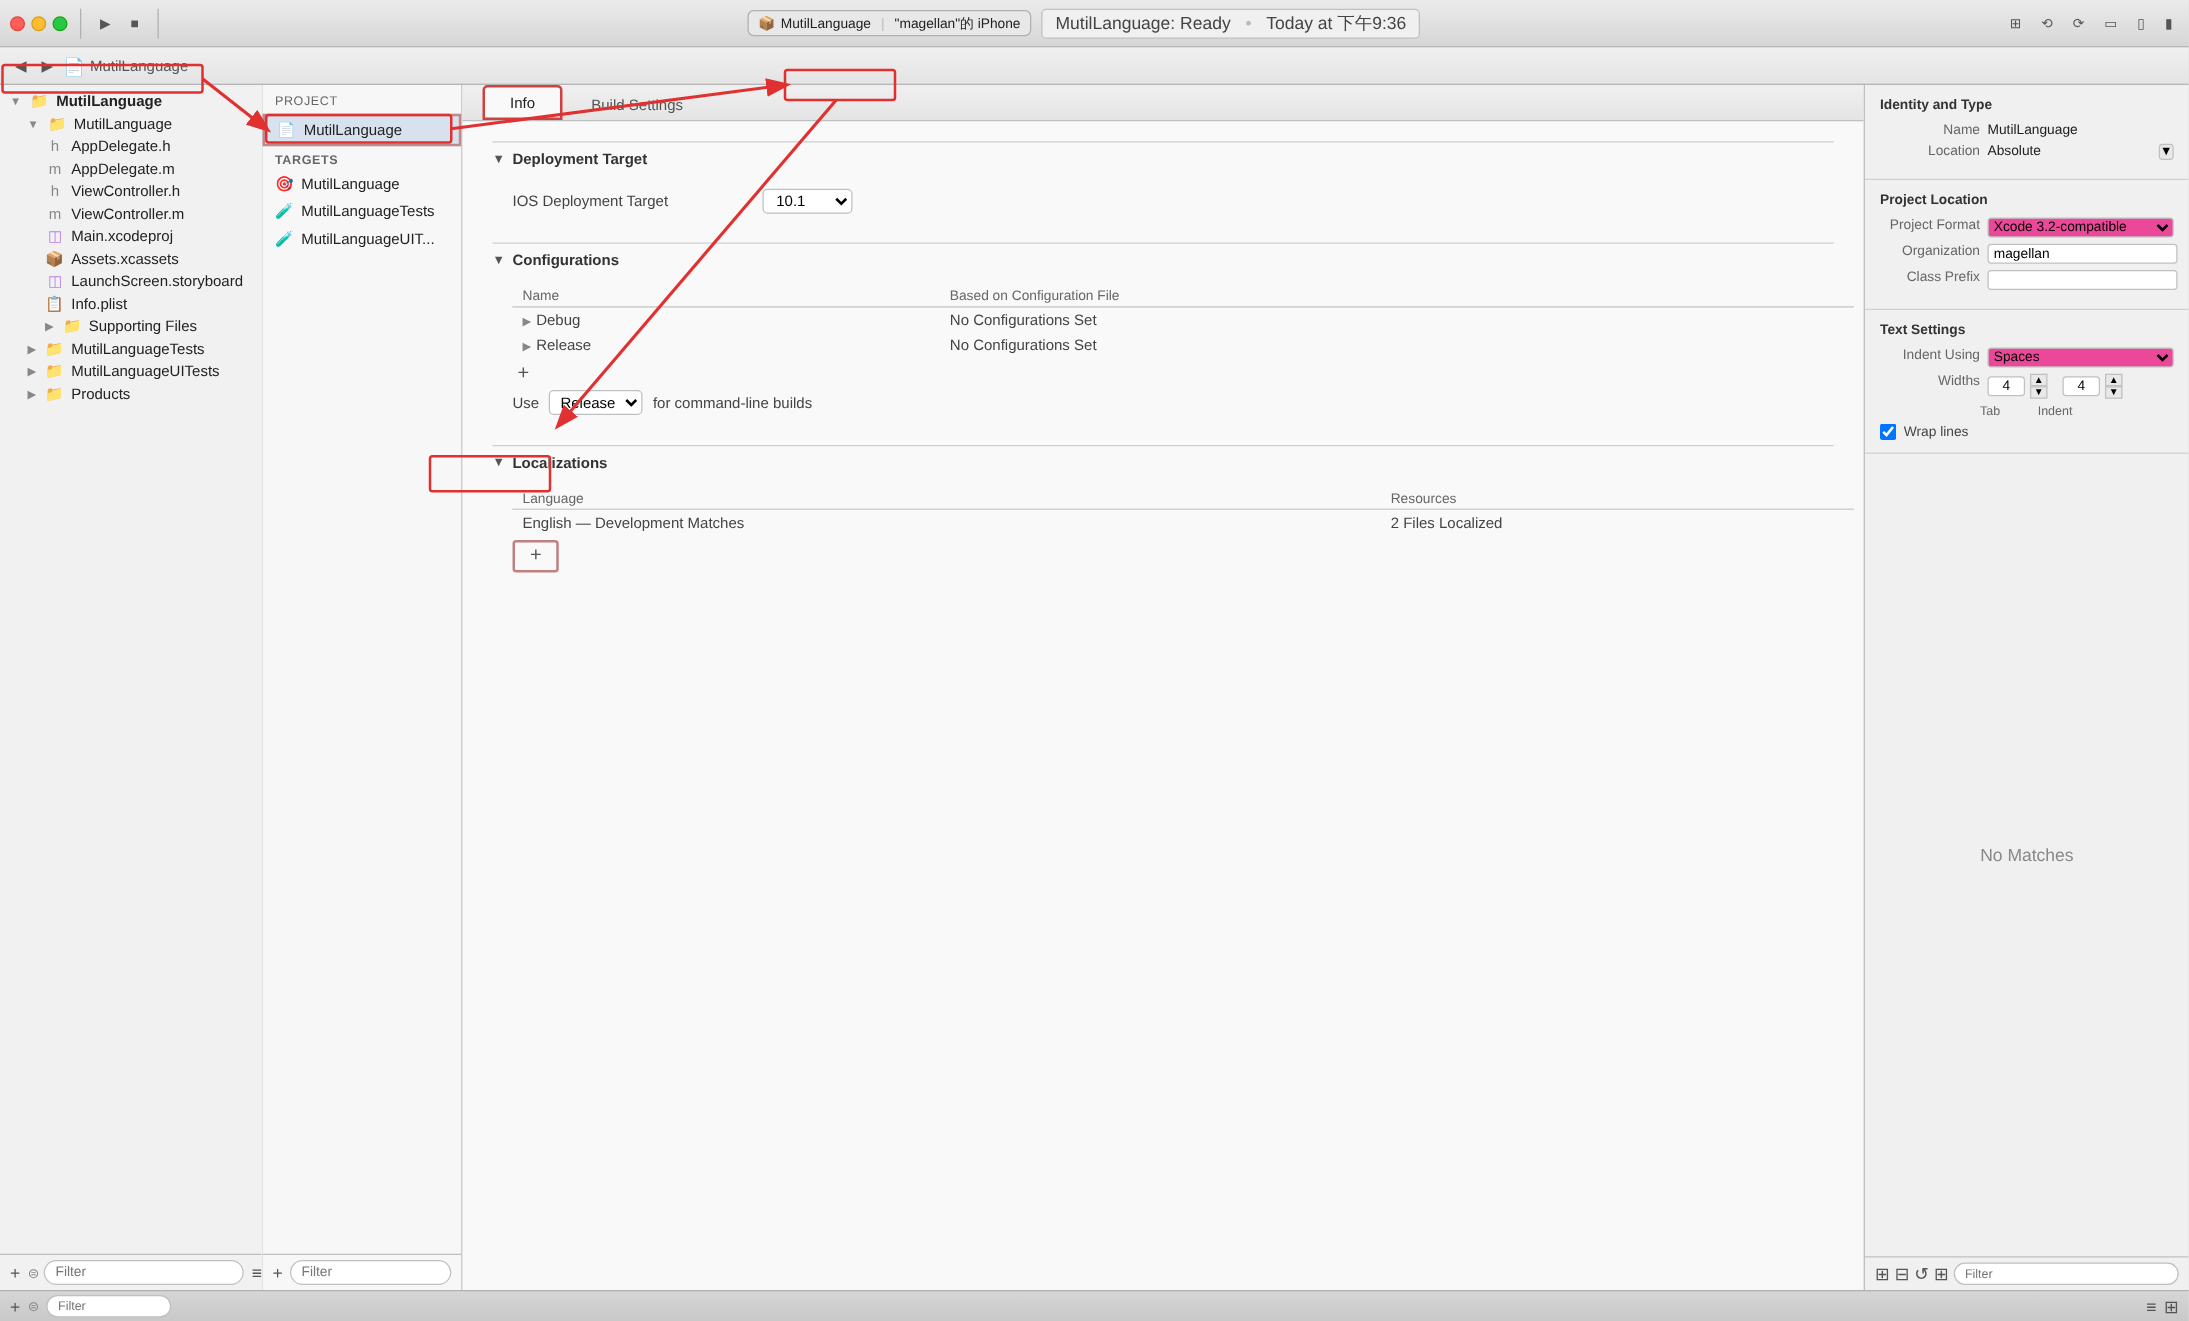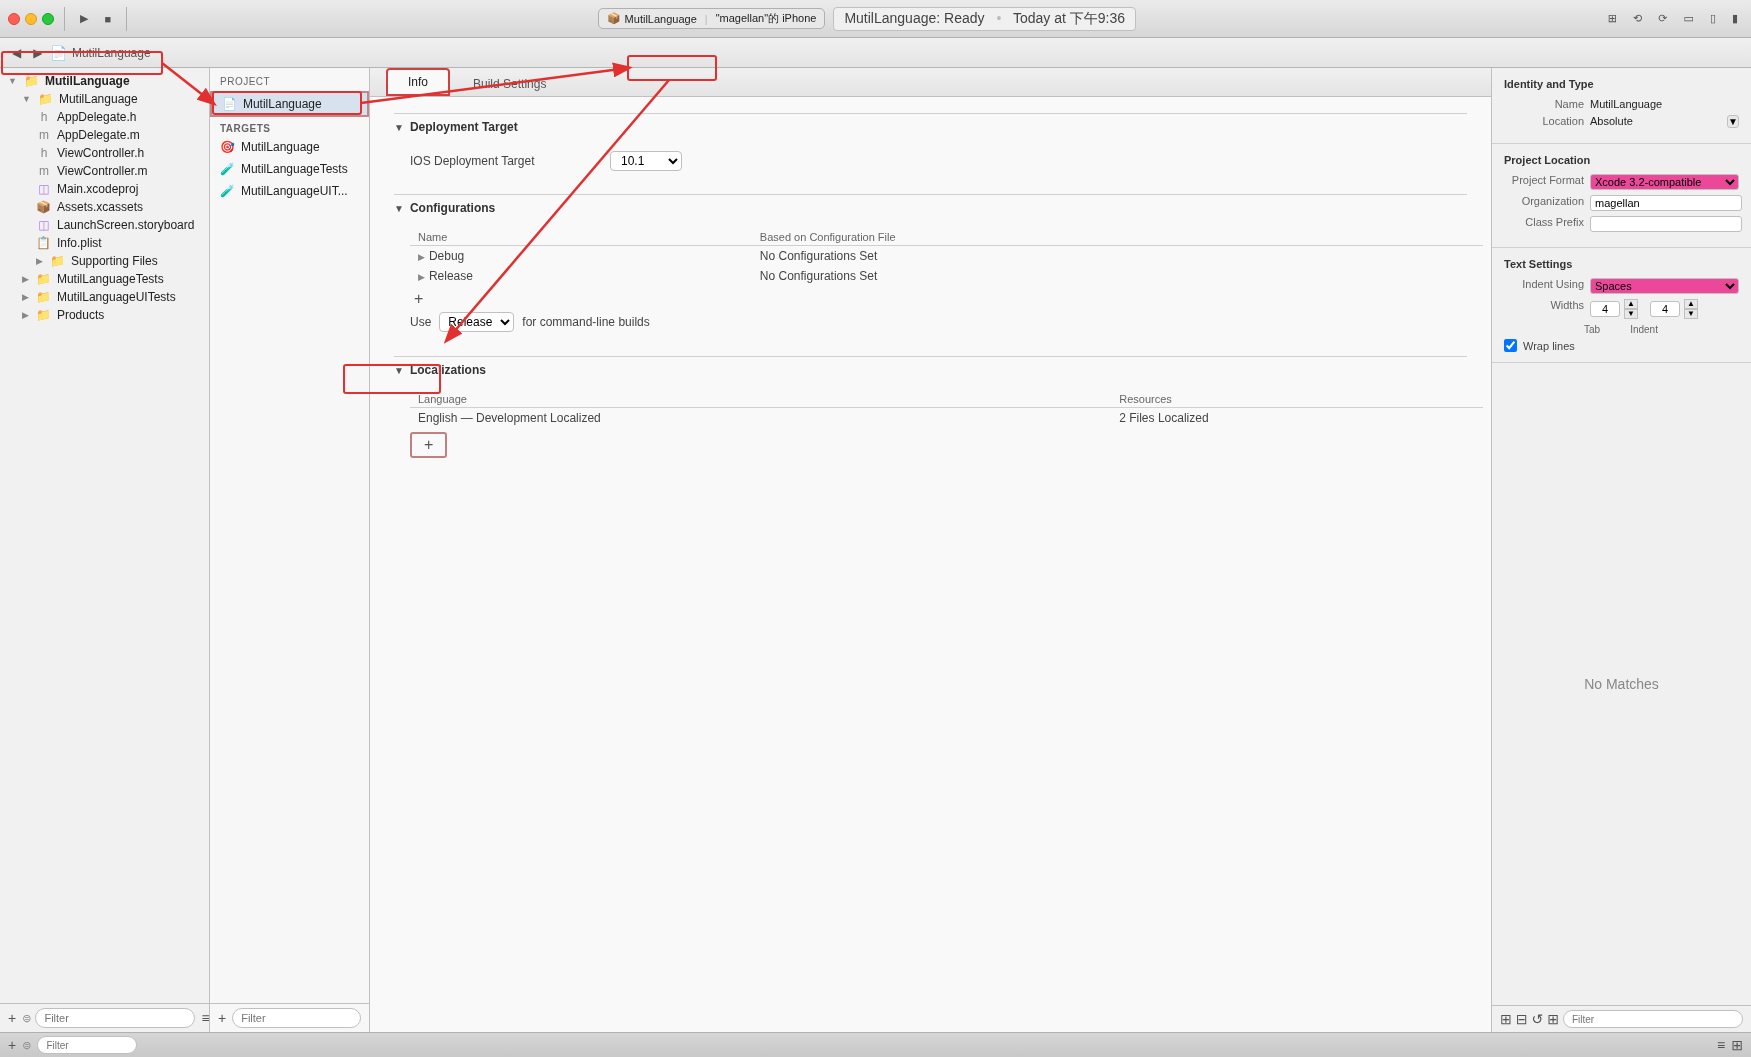--- a/index.html
+++ b/index.html
@@ -663,21 +663,21 @@
           </div>
           <table class="loc-table">
             <thead>
               <tr>
                 <th>Language</th>
                 <th>Resources</th>
               </tr>
             </thead>
             <tbody>
               <tr>
-                <td>English — Development Localized</td>
+                <td>English — Development Matches</td>
                 <td>2 Files Localized</td>
               </tr>
             </tbody>
           </table>
           <div class="add-row">
             <button class="add-btn" style="margin:0;">+</button>
           </div>
         </div>
 
       </div>

